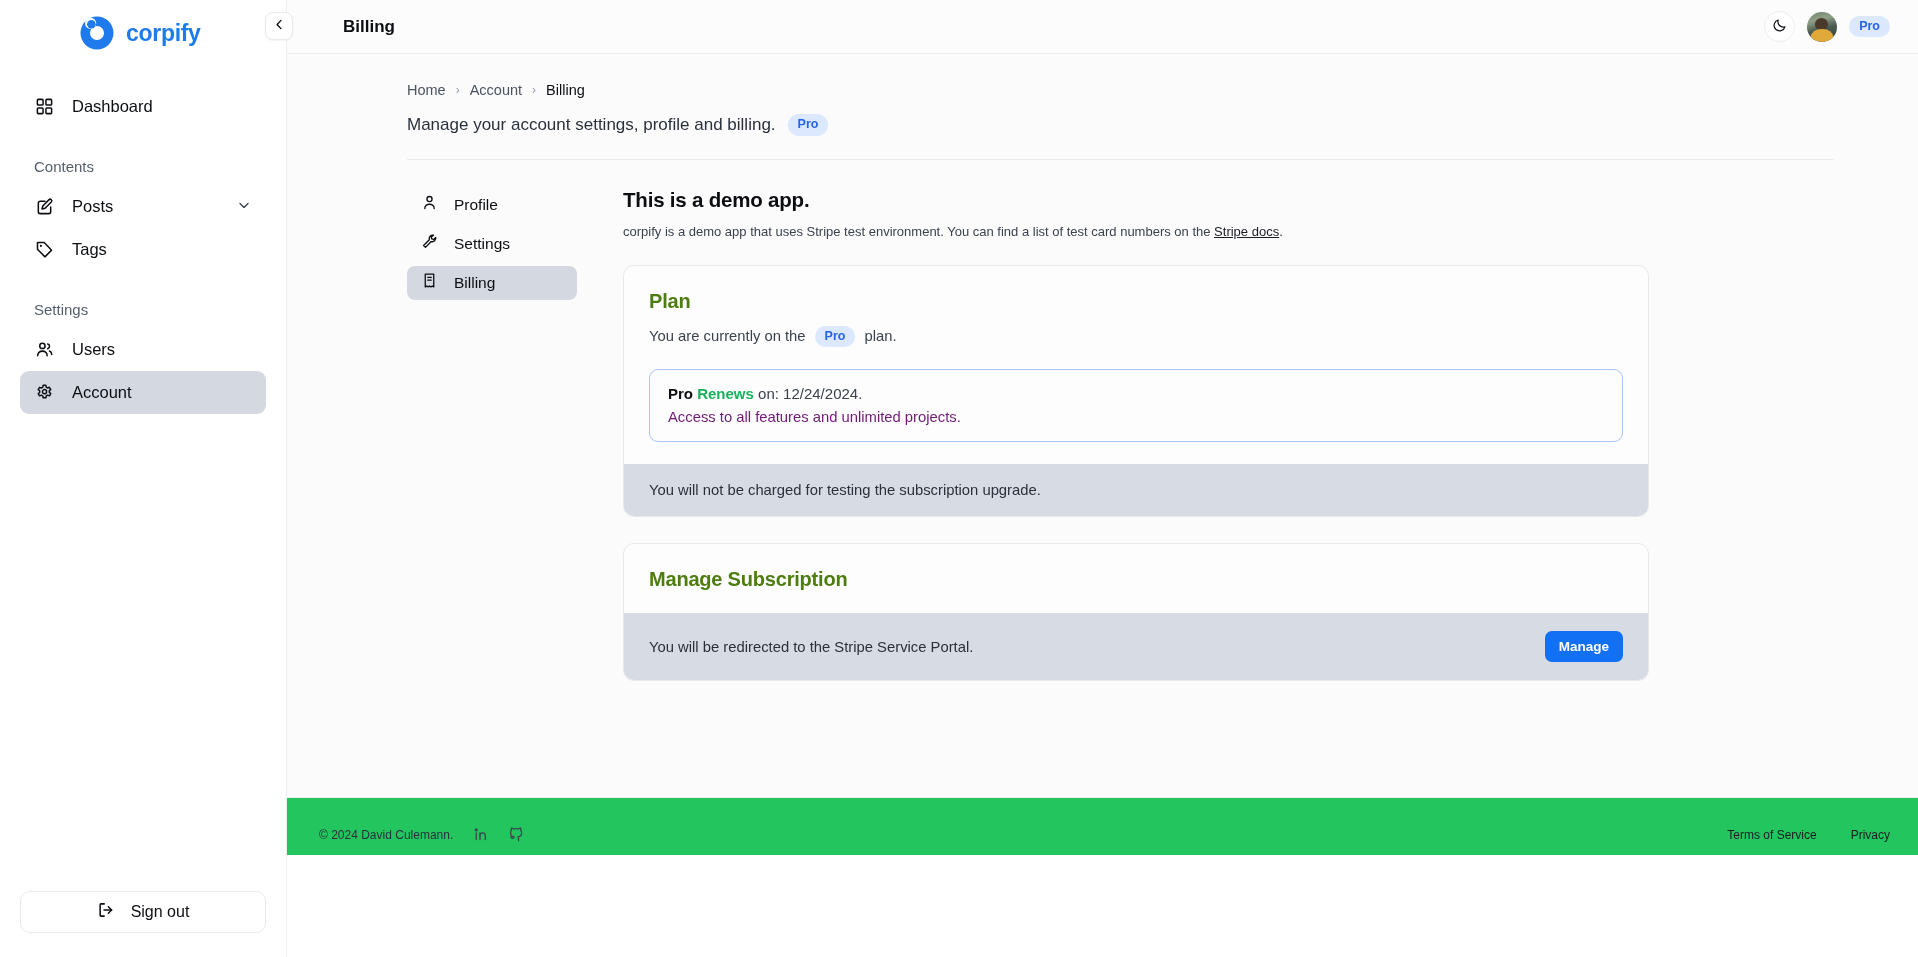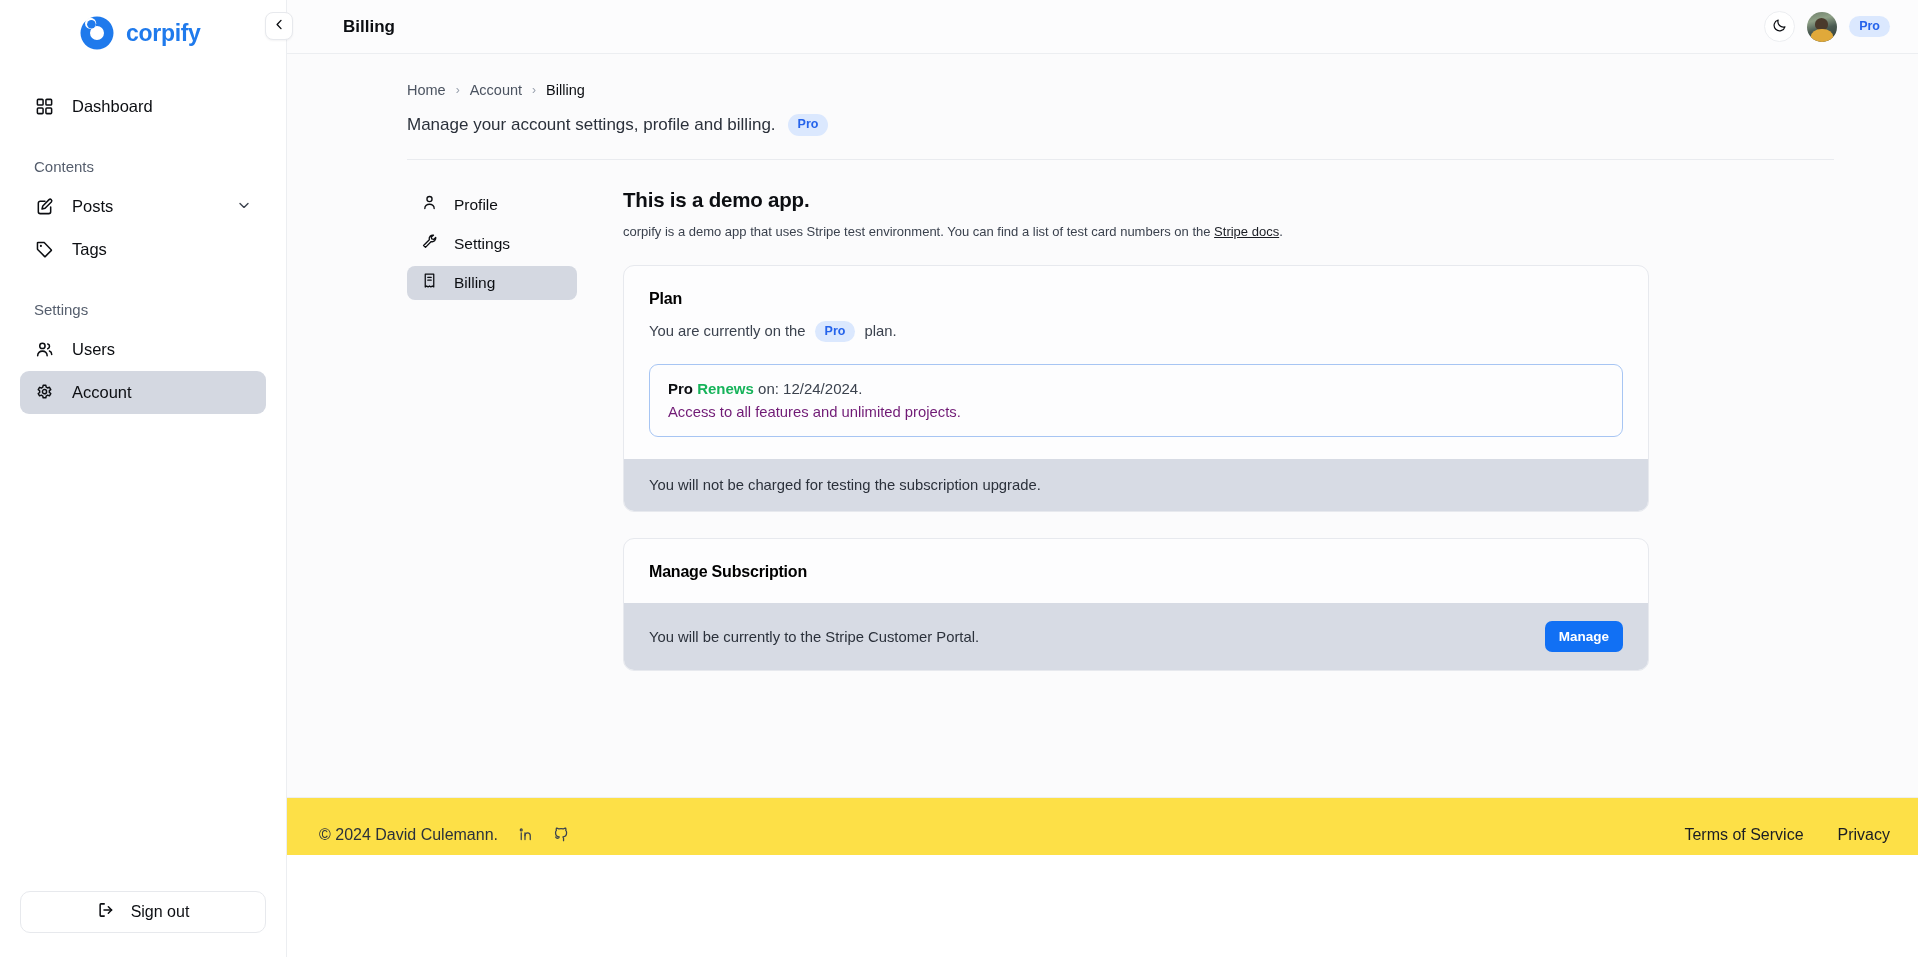--- a/index.html
+++ b/index.html
@@ -148,21 +148,21 @@
   .demo-desc a { color: #1a1d24; text-decoration: underline; }
 
   .card {
     margin-top: 26px;
     background: #fdfdfe;
     border: 1px solid #e7e9ee;
     border-radius: 11px;
     overflow: hidden;
   }
   .card-body { padding: 24px 25px 22px 25px; }
-  .card-title { font-size: 16px; font-weight: bold; color: #000000; letter-spacing: -0.2px; }
+  .card-title { font-size: 20px; font-weight: bold; color: #4d7c0f; letter-spacing: -0.2px; }
   .card-sub { font-size: 14.8px; color: #3b424e; margin-top: 13px; display:flex; align-items:center; gap: 9px; }
   .card-foot {
     background: #d7dbe4;
     padding: 18px 25px;
     font-size: 14.8px; color: #2b313b;
     display: flex; align-items: center;
   }
   .plan-box {
     border: 1px solid #a7c5f3;
     border-radius: 9px;
@@ -183,22 +183,22 @@
     cursor: pointer;
     font-family: "Liberation Sans", sans-serif;
   }
 
   
   .footer {
     height: 58px; flex: 0 0 58px;
     border-top: 1px solid #eceef1;
     display: flex; align-items: center;
     padding: 16px 28px 0 32px;
-    background: #fde047;
-    font-size: 16px; color: #2b313b;
+    background: #22c55e;
+    font-size: 12px; color: #2b313b;
   }
   .footer-left { display: flex; align-items: center; gap: 19px; }
   .footer-right { margin-left: auto; display: flex; align-items: center; gap: 34px; }
   .footer-right span { cursor: pointer; color: #1a1d24; }
   .footer-ico { cursor: pointer; display:flex; }
 </style>
 </head>
 <body>
 
 <div class="app">
@@ -398,21 +398,21 @@
               <div class="card-foot">
                 <span>You will not be charged for testing the subscription upgrade.</span>
               </div>
             </div>
 
             <div class="card">
               <div class="card-body">
                 <div class="card-title">Manage Subscription</div>
               </div>
               <div class="card-foot">
-                <span>You will be currently to the Stripe Customer Portal.</span>
+                <span>You will be redirected to the Stripe Service Portal.</span>
                 <button class="btn-primary">Manage</button>
               </div>
             </div>
 
           </div>
         </div>
       </div>
     </div>
 
     <footer class="footer">

